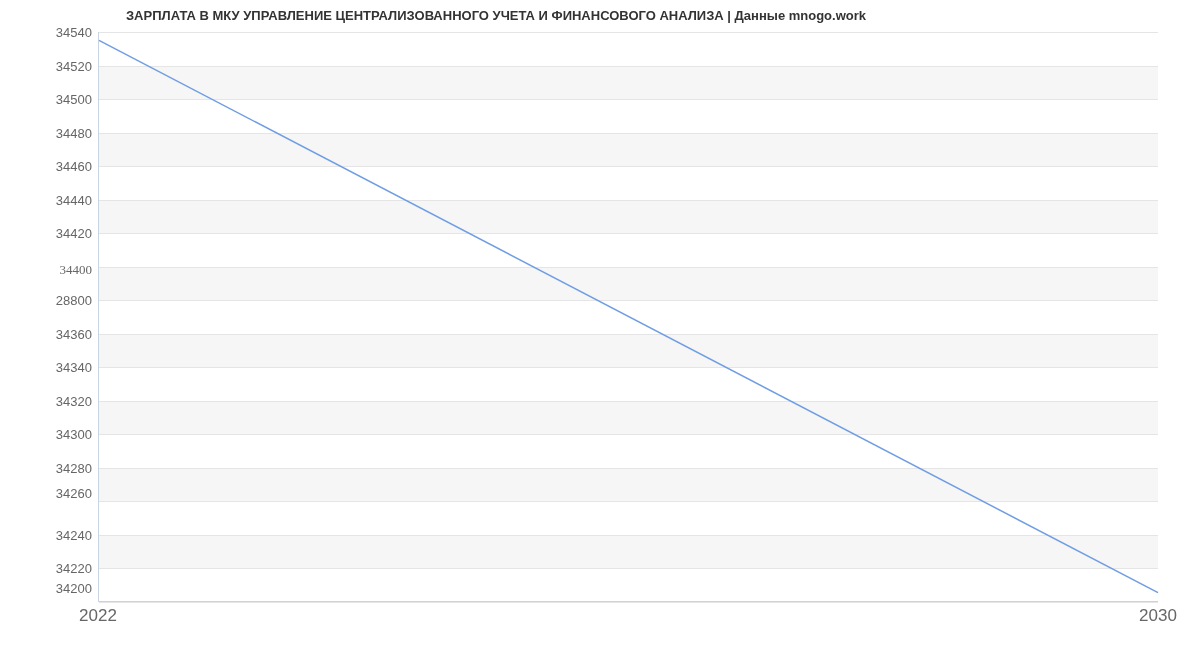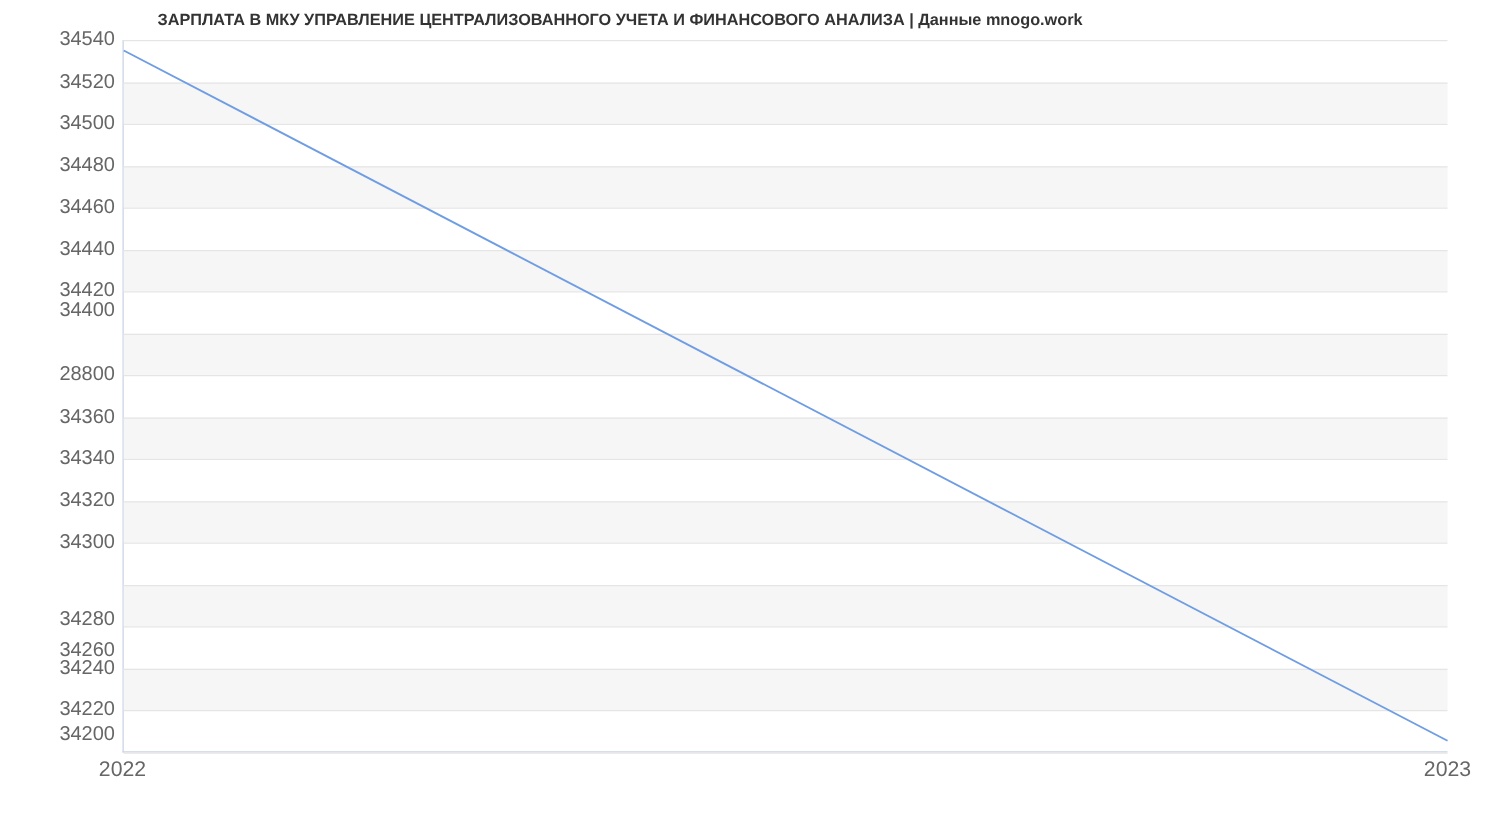--- a/index.html
+++ b/index.html
@@ -48,21 +48,21 @@
     left: 0;
     width: 100%;
     height: 1px;
     background: #e5e5e5;
   }
   .ytick {
     position: absolute;
     right: 1108px; 
     width: 60px;
     text-align: right;
-    font-size: 16px;
+    font-size: 13px;
     color: #666;
     transform: translateY(-50%);
   }
   .xtick {
     position: absolute;
     top: 606px;
     font-size: 17px;
     color: #666;
     transform: translateX(-50%);
   }
@@ -107,30 +107,30 @@
       <div class="grid-line" style="top: 67.0588px;"></div>
       <div class="grid-line" style="top: 33.5294px;"></div>
       <div class="grid-line" style="top: 0px;"></div>
       <svg class="series" id="series-svg" viewBox="0 0 1060 570" preserveAspectRatio="none">
         <polyline points="0,8.382352941176464 1060,561.6176470588235" fill="none" stroke="#6f9de3" stroke-width="1.5"></polyline>
       </svg>
   </div>
 <div class="ytick" style="top: 588px;">34200</div>
     <div class="ytick" style="top: 568.471px;">34220</div>
     <div class="ytick" style="top: 534.941px;">34240</div>
-    <div class="ytick" style="top: 521px;">34260</div>
-    <div class="ytick" style="top: 467.882px; margin-top: 28px;">34280</div>
+    <div class="ytick" style="top: 493px;">34260</div>
+    <div class="ytick" style="top: 467.882px;">34280</div>
     <div class="ytick" style="top: 434.353px;">34300</div>
     <div class="ytick" style="top: 400.824px;">34320</div>
     <div class="ytick" style="top: 367.294px;">34340</div>
     <div class="ytick" style="top: 333.765px;">34360</div>
     <div class="ytick" style="top: 300.235px;">28800</div>
-    <div class="ytick" style="top: 249px;">34400</div>
+    <div class="ytick" style="top: 270px; font-family: Liberation Serif, serif;">34400</div>
     <div class="ytick" style="top: 233.176px;">34420</div>
     <div class="ytick" style="top: 199.647px;">34440</div>
     <div class="ytick" style="top: 166.118px;">34460</div>
     <div class="ytick" style="top: 132.588px;">34480</div>
     <div class="ytick" style="top: 99.0588px;">34500</div>
     <div class="ytick" style="top: 65.5294px;">34520</div>
     <div class="ytick" style="top: 32px;">34540</div>
     <div class="xtick" style="left: 98px;">2022</div>
-    <div class="xtick" style="left: 1158px;">2023</div>
+    <div class="xtick" style="left: 1158px;">2030</div>
   </div>
 
 </body></html>

